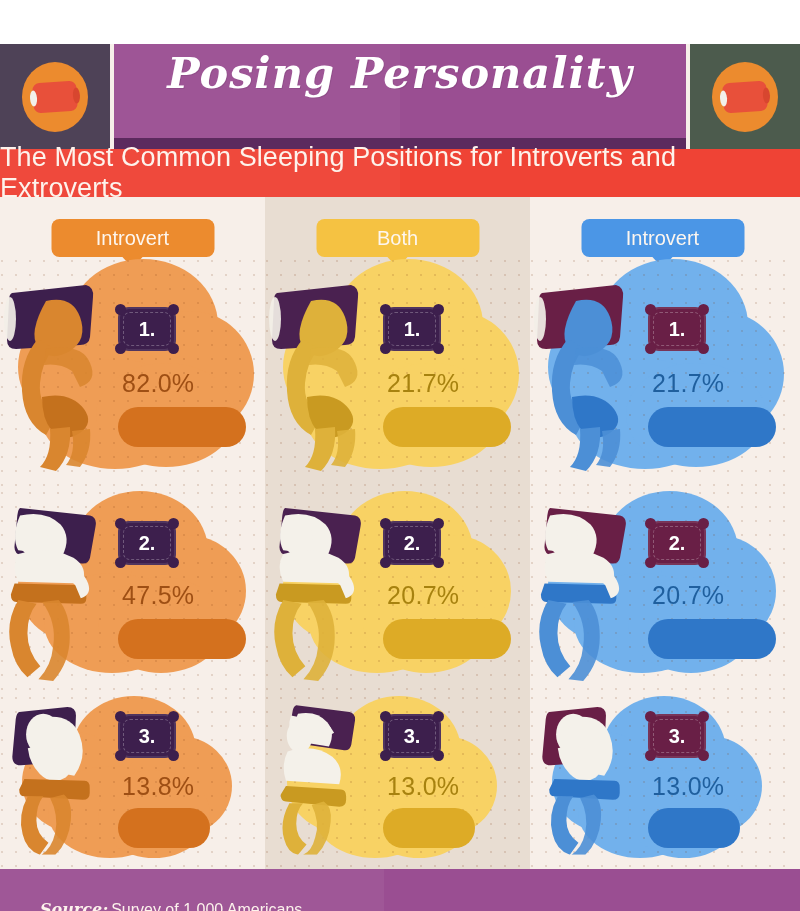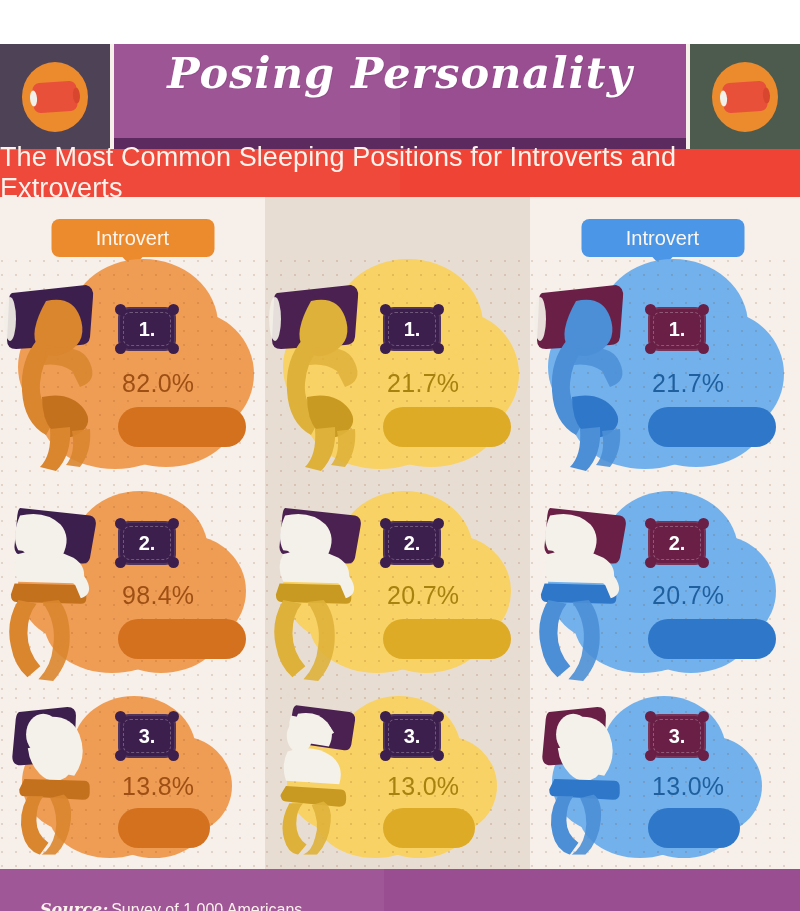--- a/index.html
+++ b/index.html
@@ -256,21 +256,21 @@
     </g>
   </svg></div>
           <div class="badge" style="left: 118px; top: 30px; background: rgb(61, 31, 77);">
             <span class="tuft tl" style="background: rgb(61, 31, 77);"></span>
             <span class="tuft tr" style="background: rgb(61, 31, 77);"></span>
             <span class="tuft bl" style="background: rgb(61, 31, 77);"></span>
             <span class="tuft br" style="background: rgb(61, 31, 77);"></span>
             <span class="st"></span>
             <span class="num">2.</span>
           </div>
-          <div class="pct" style="left: 122px; top: 90px; color: rgb(158, 79, 20);">98.4%</div>
+          <div class="pct" style="left: 122px; top: 90px; color: rgb(158, 79, 20);">47.5%</div>
           <div class="bar" style="left: 118px; top: 128px; width: 128px; background: rgb(212, 113, 30);"></div>
         </div>
         <div class="card r2">
           <div class="blob">
             <div class="lobe" style="left: 72px; top: 0px; width: 124px; height: 110px; background: rgb(239, 157, 85);"></div>
             <div class="lobe" style="left: 22px; top: 36px; width: 104px; height: 100px; background: rgb(239, 157, 85);"></div>
             <div class="lobe" style="left: 126px; top: 40px; width: 106px; height: 100px; background: rgb(239, 157, 85);"></div>
             <div class="lobe" style="left: 48px; top: 70px; width: 124px; height: 92px; background: rgb(239, 157, 85);"></div>
             <div class="lobe" style="left: 98px; top: 74px; width: 112px; height: 88px; background: rgb(239, 157, 85);"></div>
             <div class="dots" style="--mk: radial-gradient(closest-side, #000 99%, transparent 100%) 72px 0px / 124px 110px no-repeat,radial-gradient(closest-side, #000 99%, transparent 100%) 22px 36px / 104px 100px no-repeat,radial-gradient(closest-side, #000 99%, transparent 100%) 126px 40px / 106px 100px no-repeat,radial-gradient(closest-side, #000 99%, transparent 100%) 48px 70px / 124px 92px no-repeat,radial-gradient(closest-side, #000 99%, transparent 100%) 98px 74px / 112px 88px no-repeat;"></div>
@@ -293,20 +293,23 @@
             <span class="tuft bl" style="background: rgb(61, 31, 77);"></span>
             <span class="tuft br" style="background: rgb(61, 31, 77);"></span>
             <span class="st"></span>
             <span class="num">3.</span>
           </div>
           <div class="pct" style="left: 122px; top: 76px; color: rgb(158, 79, 20);">13.8%</div>
           <div class="bar" style="left: 118px; top: 112px; width: 92px; background: rgb(212, 113, 30);"></div>
         </div>
       </div>
       <div class="col c1">
+        <div class="bubble" style="background: rgb(245, 194, 66); color: rgb(245, 194, 66);">
+          <span style="color: rgb(253, 246, 239);">Both</span>
+        </div>
         <div class="card r0">
           <div class="blob">
             <div class="lobe" style="left: 68px; top: 0px; width: 150px; height: 132px; background: rgb(248, 210, 100);"></div>
             <div class="lobe" style="left: 18px; top: 48px; width: 122px; height: 120px; background: rgb(248, 210, 100);"></div>
             <div class="lobe" style="left: 126px; top: 52px; width: 128px; height: 126px; background: rgb(248, 210, 100);"></div>
             <div class="lobe" style="left: 40px; top: 100px; width: 150px; height: 110px; background: rgb(248, 210, 100);"></div>
             <div class="lobe" style="left: 96px; top: 104px; width: 140px; height: 104px; background: rgb(248, 210, 100);"></div>
             <div class="dots" style="--mk: radial-gradient(closest-side, #000 99%, transparent 100%) 68px 0px / 150px 132px no-repeat,radial-gradient(closest-side, #000 99%, transparent 100%) 18px 48px / 122px 120px no-repeat,radial-gradient(closest-side, #000 99%, transparent 100%) 126px 52px / 128px 126px no-repeat,radial-gradient(closest-side, #000 99%, transparent 100%) 40px 100px / 150px 110px no-repeat,radial-gradient(closest-side, #000 99%, transparent 100%) 96px 104px / 140px 104px no-repeat;"></div>
           </div>
           <div class="figure" style="left: -6px; top: 12px; transform: scale(1); transform-origin: left top;">

